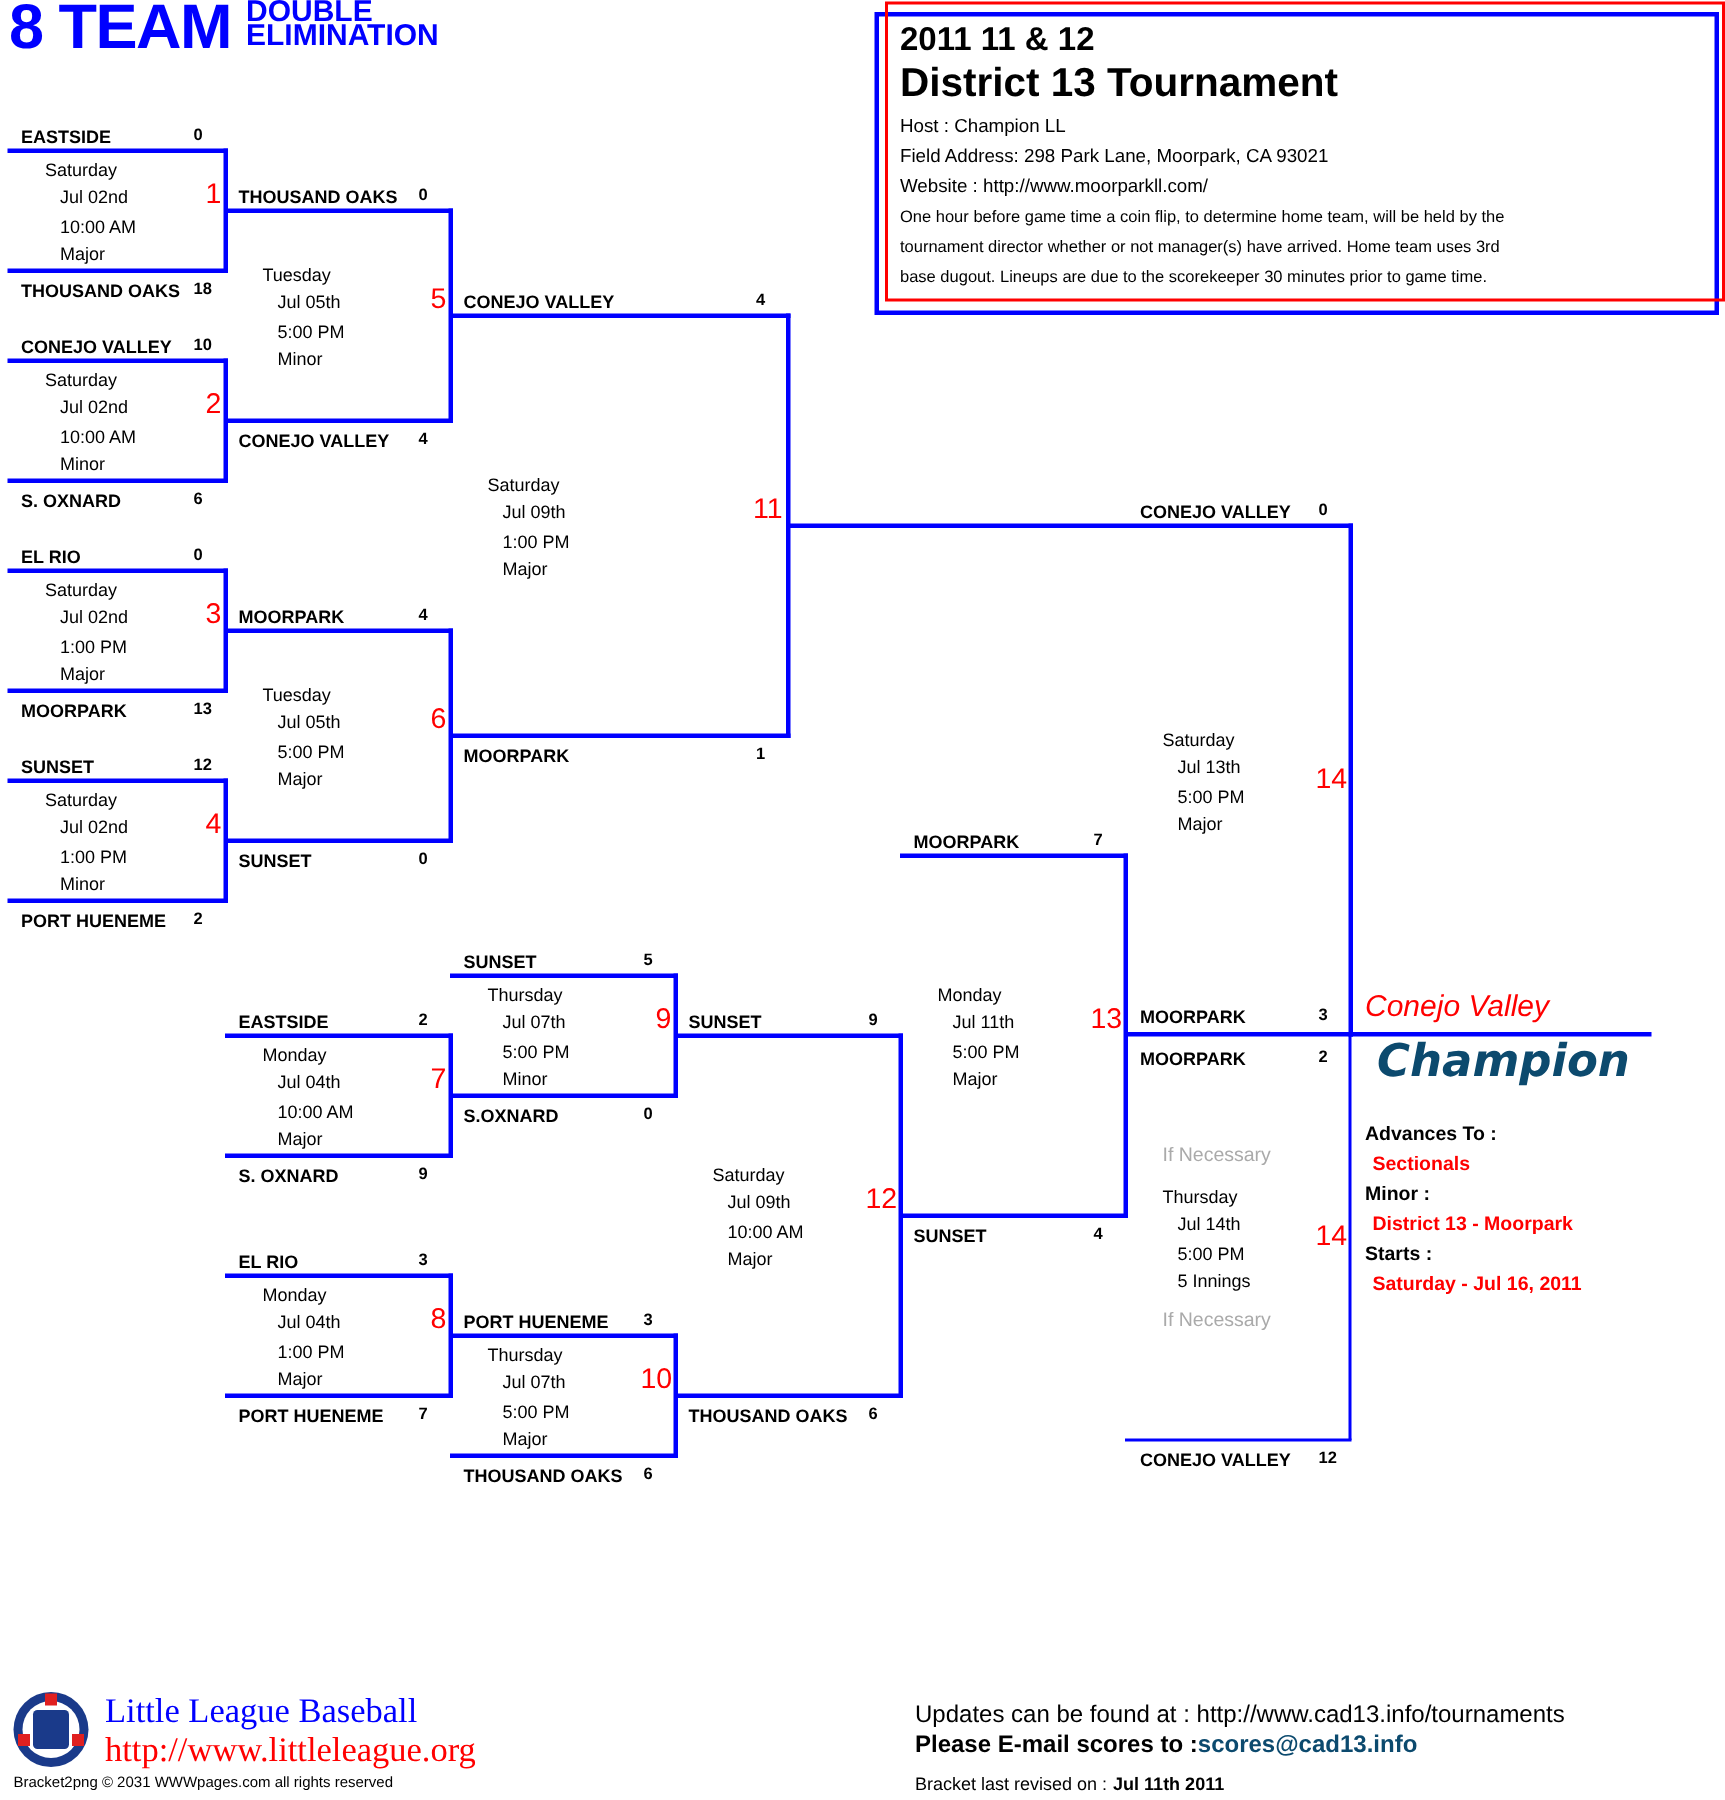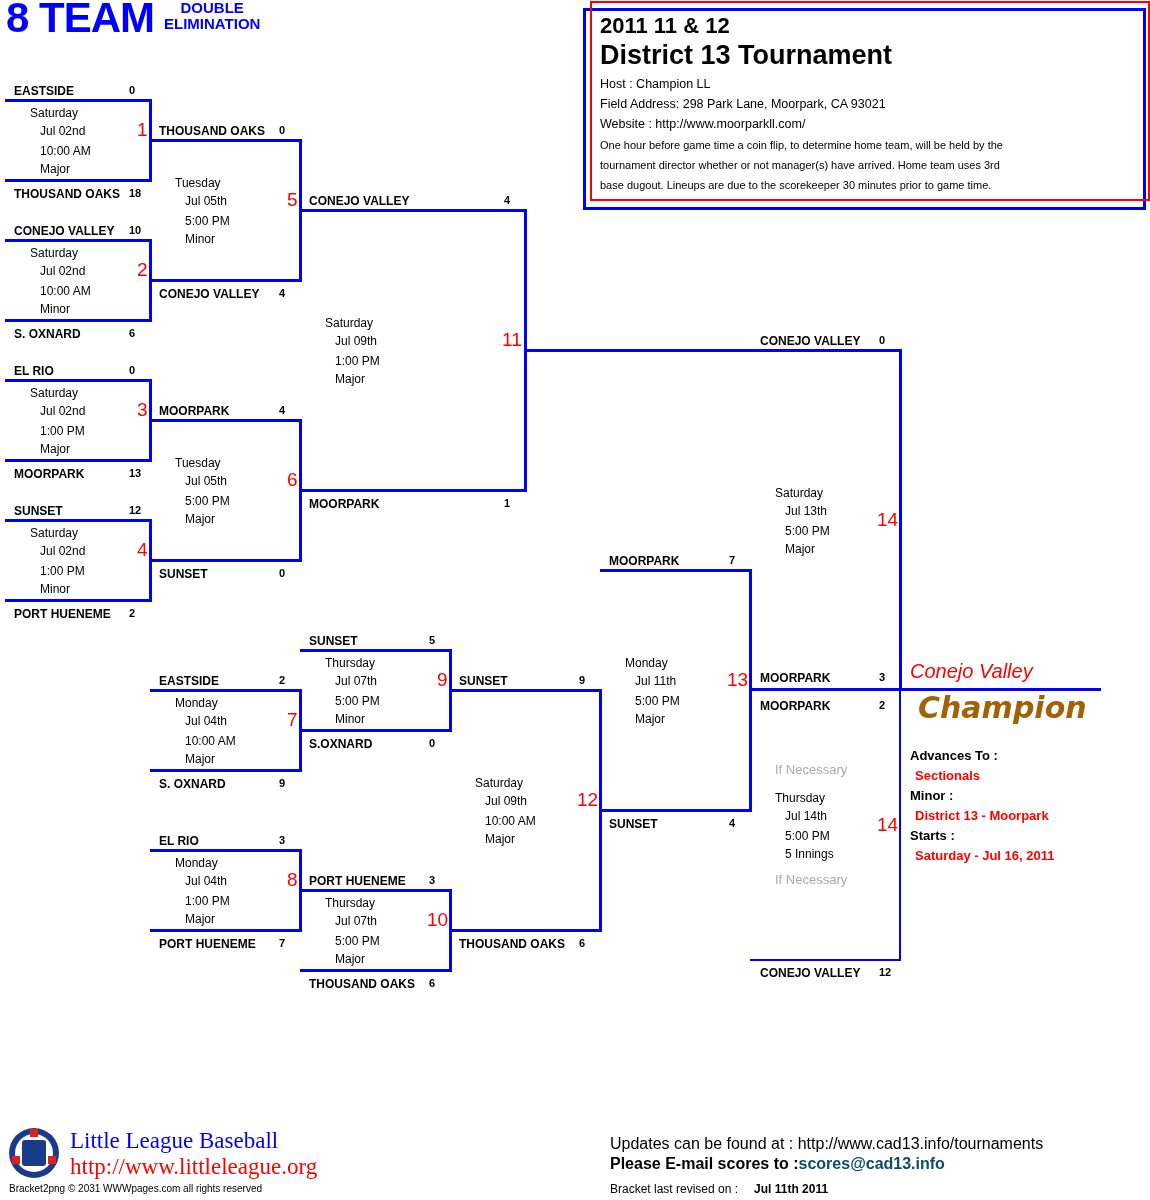--- a/index.html
+++ b/index.html
@@ -9,39 +9,39 @@
   .thin-h { position:absolute; height:2px; background:#0000ff; }
   .thin-v { position:absolute; width:2px; background:#0000ff; }
   .team { position:absolute; font-size:12px; font-weight:bold; white-space:nowrap; letter-spacing:0px; }
   .score { position:absolute; font-size:11px; font-weight:bold; white-space:nowrap; }
   .gnum { position:absolute; font-size:19px; color:#ff0000; white-space:nowrap; }
   .info { position:absolute; font-size:12px; line-height:18px; white-space:nowrap; }
   .info div:nth-child(2), .info div:nth-child(3), .info div:nth-child(4) { padding-left:10px; }
   .info div:nth-child(3) { margin-top:2px; }
   .gray { color:#aaaaaa; position:absolute; font-size:13px; white-space:nowrap; }
   .title-big { position:absolute; left:6px; top:-6px; font-size:42px; font-weight:bold; color:#0000ff; letter-spacing:-1px; }
-  .title-sub { position:absolute; left:164px; top:0px; font-size:15px; font-weight:bold; color:#0000ff; line-height:16px;text-align:center; }
+  .title-sub { position:absolute; left:164px; top:0px; font-size:20px; font-weight:bold; color:#0000ff; line-height:16px; }
   .hdr-box-red { position:absolute; left:590px; top:1px; width:556px; height:196px; border:2px solid #ff0000; }
   .hdr-box-blue { position:absolute; left:583px; top:8px; width:557px; height:196px; border:3px solid #0000ff; }
   .hdr-year { position:absolute; left:600px; top:13px; font-size:22px; font-weight:bold; }
   .hdr-name { position:absolute; left:600px; top:40px; font-size:27px; font-weight:bold; }
   .hdr-line { position:absolute; left:600px; font-size:12.5px; white-space:nowrap; }
   .hdr-small { position:absolute; left:600px; font-size:11px; white-space:nowrap; }
   .champ-name { position:absolute; left:910px; top:660px; font-size:20px; font-style:italic; color:#ff0000; }
-  .champ-word { position:absolute; left:918px; top:690px; font-size:30px; font-weight:bold; font-style:italic; color:#a16207; font-family:"DejaVu Sans", sans-serif; }
+  .champ-word { position:absolute; left:918px; top:690px; font-size:30px; font-weight:bold; font-style:italic; color:#0c4a6e; font-family:"DejaVu Sans", sans-serif; }
   .adv-label { position:absolute; left:910px; font-size:13px; font-weight:bold; }
   .adv-val { position:absolute; left:915px; font-size:13px; font-weight:bold; color:#ff0000; }
   .foot-ll { position:absolute; left:70px; top:1128px; font-size:23px; color:#0000ff; font-family:"Liberation Serif", serif; }
   .foot-url { position:absolute; left:70px; top:1154px; font-size:23px; color:#ff0000; font-family:"Liberation Serif", serif; }
   .foot-copy { position:absolute; left:9px; top:1183px; font-size:10px; }
   .foot-upd { position:absolute; left:610px; top:1135px; font-size:16px; }
   .foot-mail { position:absolute; left:610px; top:1155px; font-size:16px; font-weight:bold; }
   .foot-mail span.addr { color:#0c4a6e; }
   .foot-rev { position:absolute; left:610px; top:1182px; font-size:12px; }
-  .foot-rev b { margin-left:16px; }
+  .foot-rev b { margin-left:4px; }
   .logo { position:absolute; left:9px; top:1128px; width:50px; height:50px; border-radius:50%; background:#1a3a8a; }
   .logo .ring { position:absolute; left:6px; top:6px; width:38px; height:38px; border-radius:50%; background:#fff; }
   .logo .core { position:absolute; left:13px; top:12px; width:24px; height:26px; background:#1a3a8a; border-radius:3px; }
   .logo .dot { position:absolute; width:8px; height:8px; background:#e02020; }
 </style>
 </head>
 <body>
 
 <div class="title-big">8 TEAM</div>
 <div class="title-sub">

